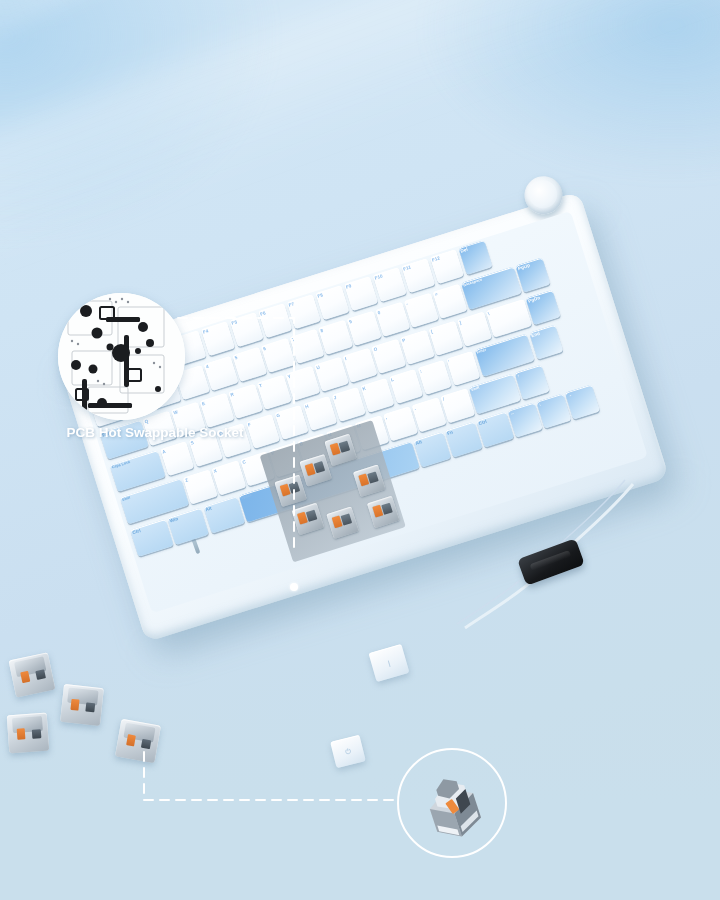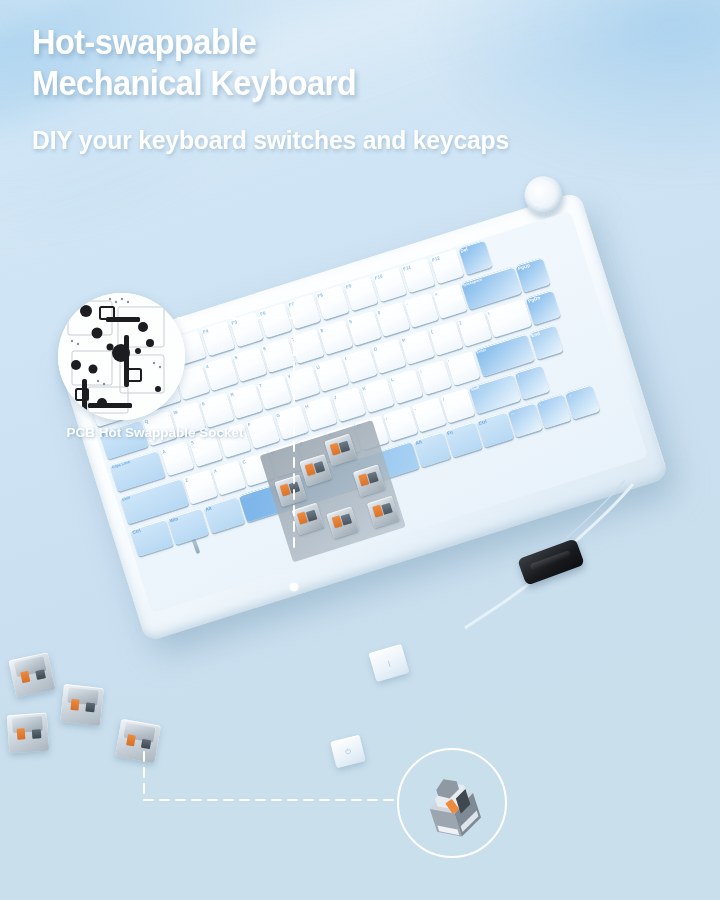--- a/index.html
+++ b/index.html
@@ -129,27 +129,20 @@
 <div id="stage">
 
   <div class="bg-base"></div>
   <div class="bg-corner"></div>
   <div class="bg-topright"></div>
 
   <div class="bg-diag2"></div>
   <div class="bg-shelf"></div>
   <div class="bg-bottom"></div>
 
-  <div class="head">
-    <h1>
-      <span>Hot-swappable</span><br>
-      <span>Mechanical Keyboard</span>
-    </h1>
-    <h2>DIY your keyboard switches and keycaps</h2>
-  </div>
 
   <div id="kb-wrap">
     <div class="kb-shadow"></div>
     <div class="kb-case"></div>
     <div class="knob"></div>
     <div class="kb-plate">
       <div class="indicator"></div>
       <div id="keys">
           <div class="key blue" style="left: 4px; top: 2px; width: 35.3px; height: 27.8px;">
             <span>Esc</span>

